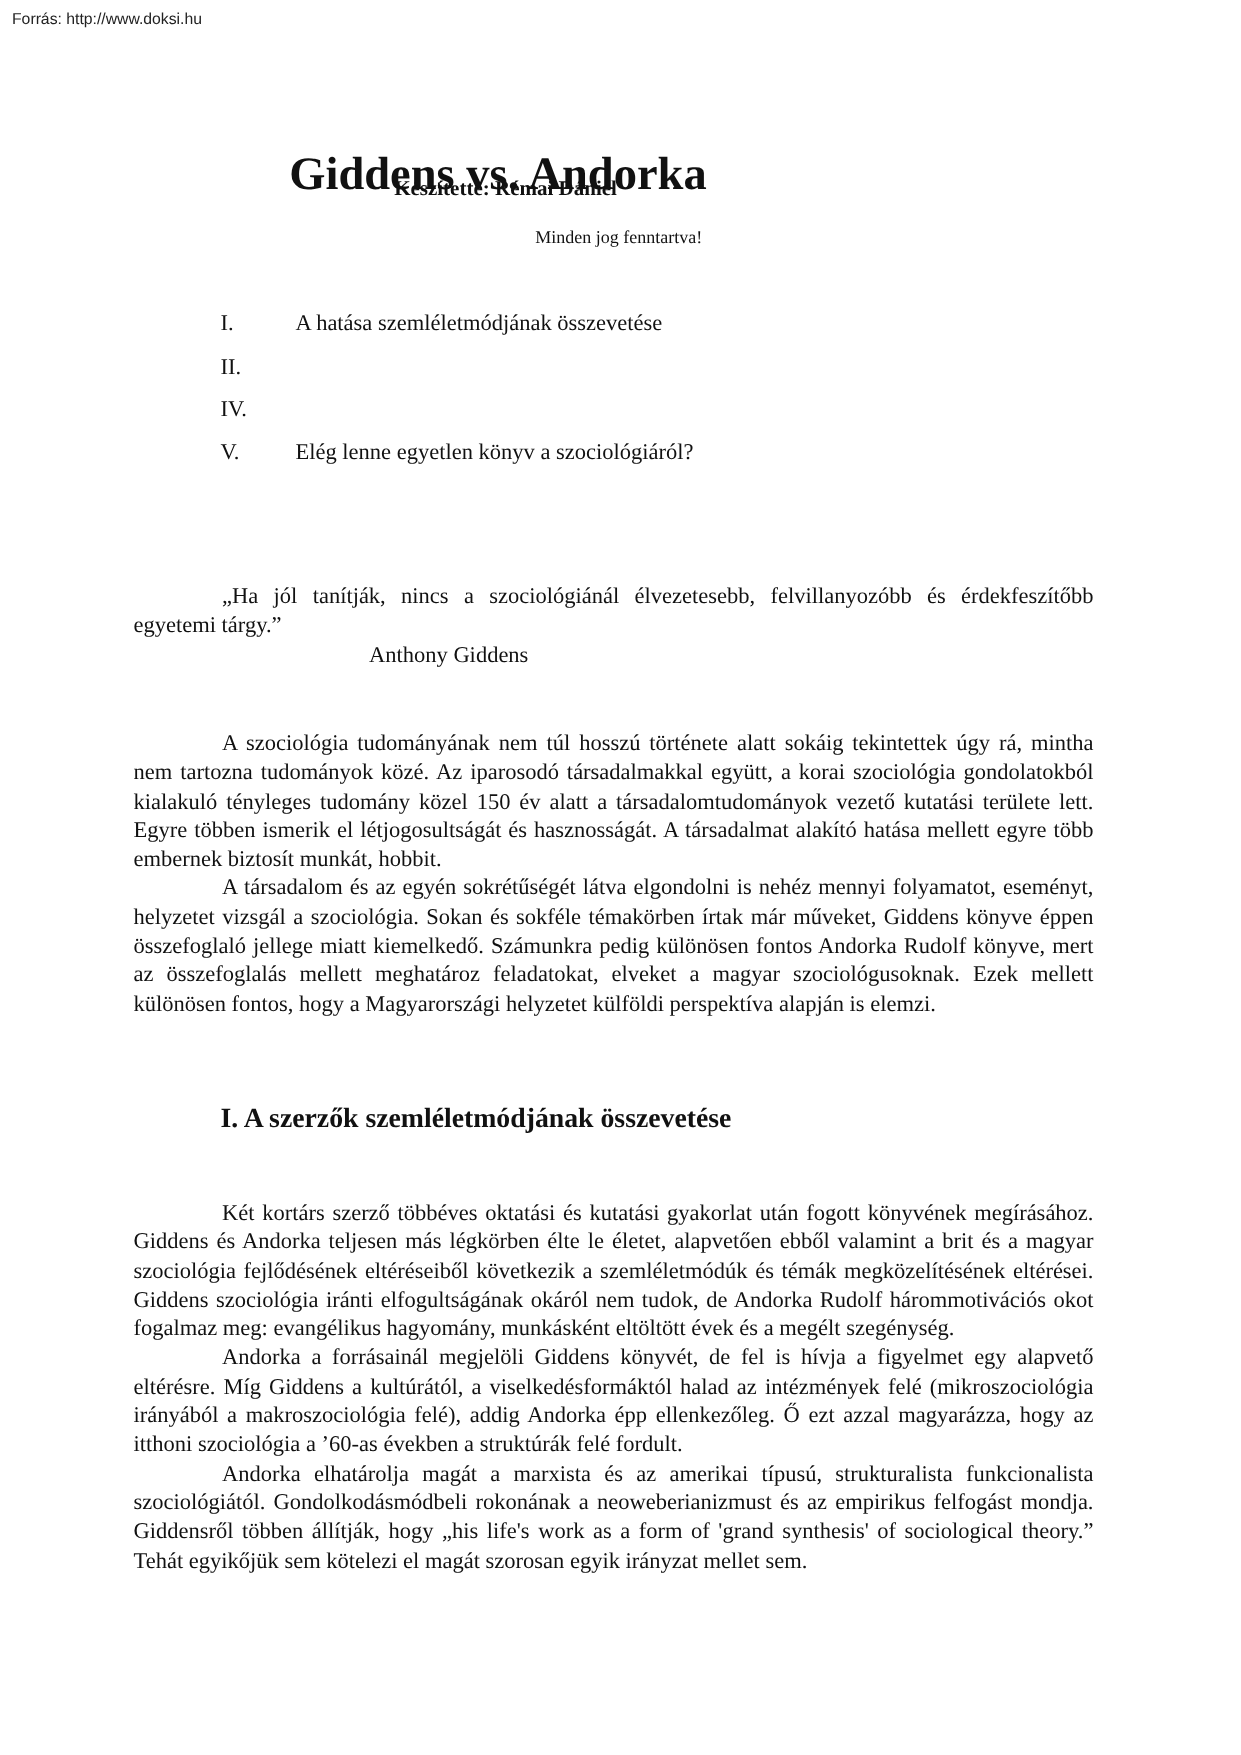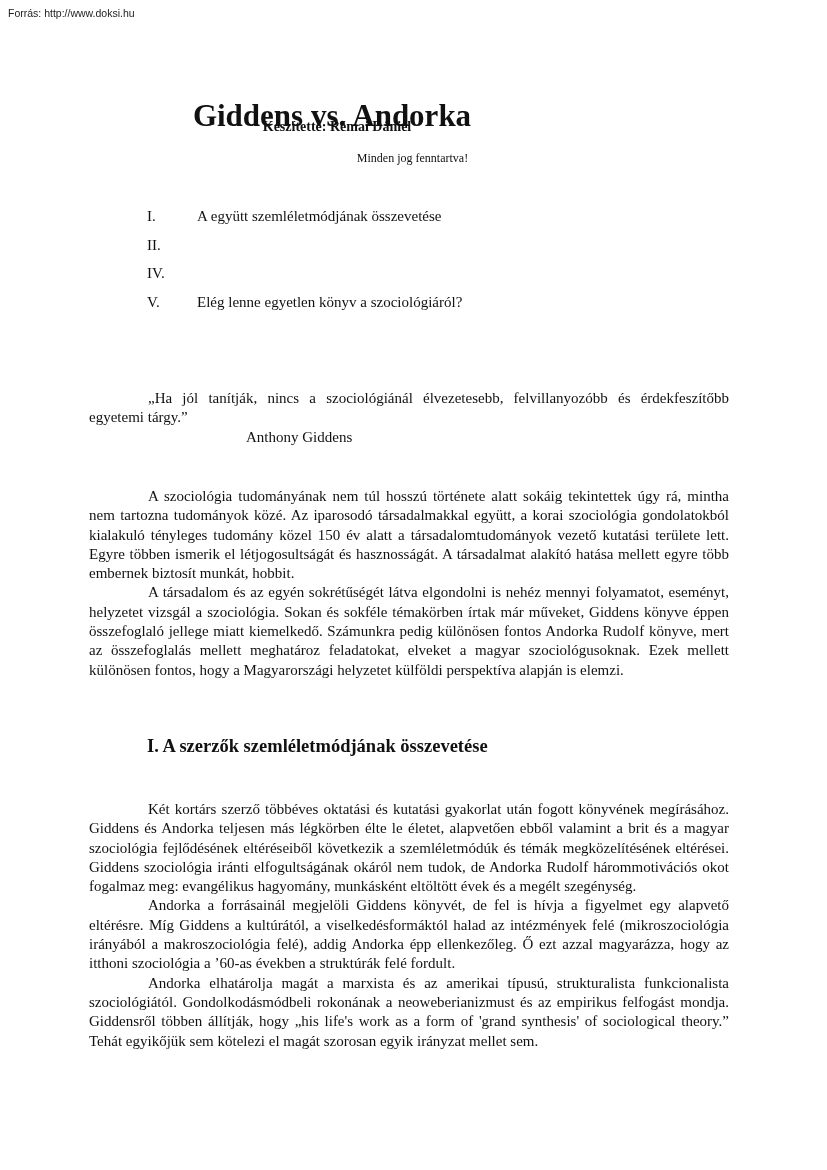--- a/index.html
+++ b/index.html
@@ -30,21 +30,21 @@
 
 <div class="source">Forrás: http://www.doksi.hu</div>
 
 <div class="title">Giddens vs. Andorka</div>
 <div class="author">Készítette: Rémai Dániel</div>
 <div class="rights">Minden jog fenntartva!</div>
 
 <ol class="toc">
   <li>
       <span class="num">I.</span>
-      <span>A együtt szemléletmódjának összevetése</span>
+      <span>A hatása szemléletmódjának összevetése</span>
     </li>
   <li>
       <span class="num">II.</span>
     </li>
   <li>
       <span class="num">IV.</span>
     </li>
   <li>
       <span class="num">V.</span>
       <span>Elég lenne egyetlen könyv a szociológiáról?</span>

